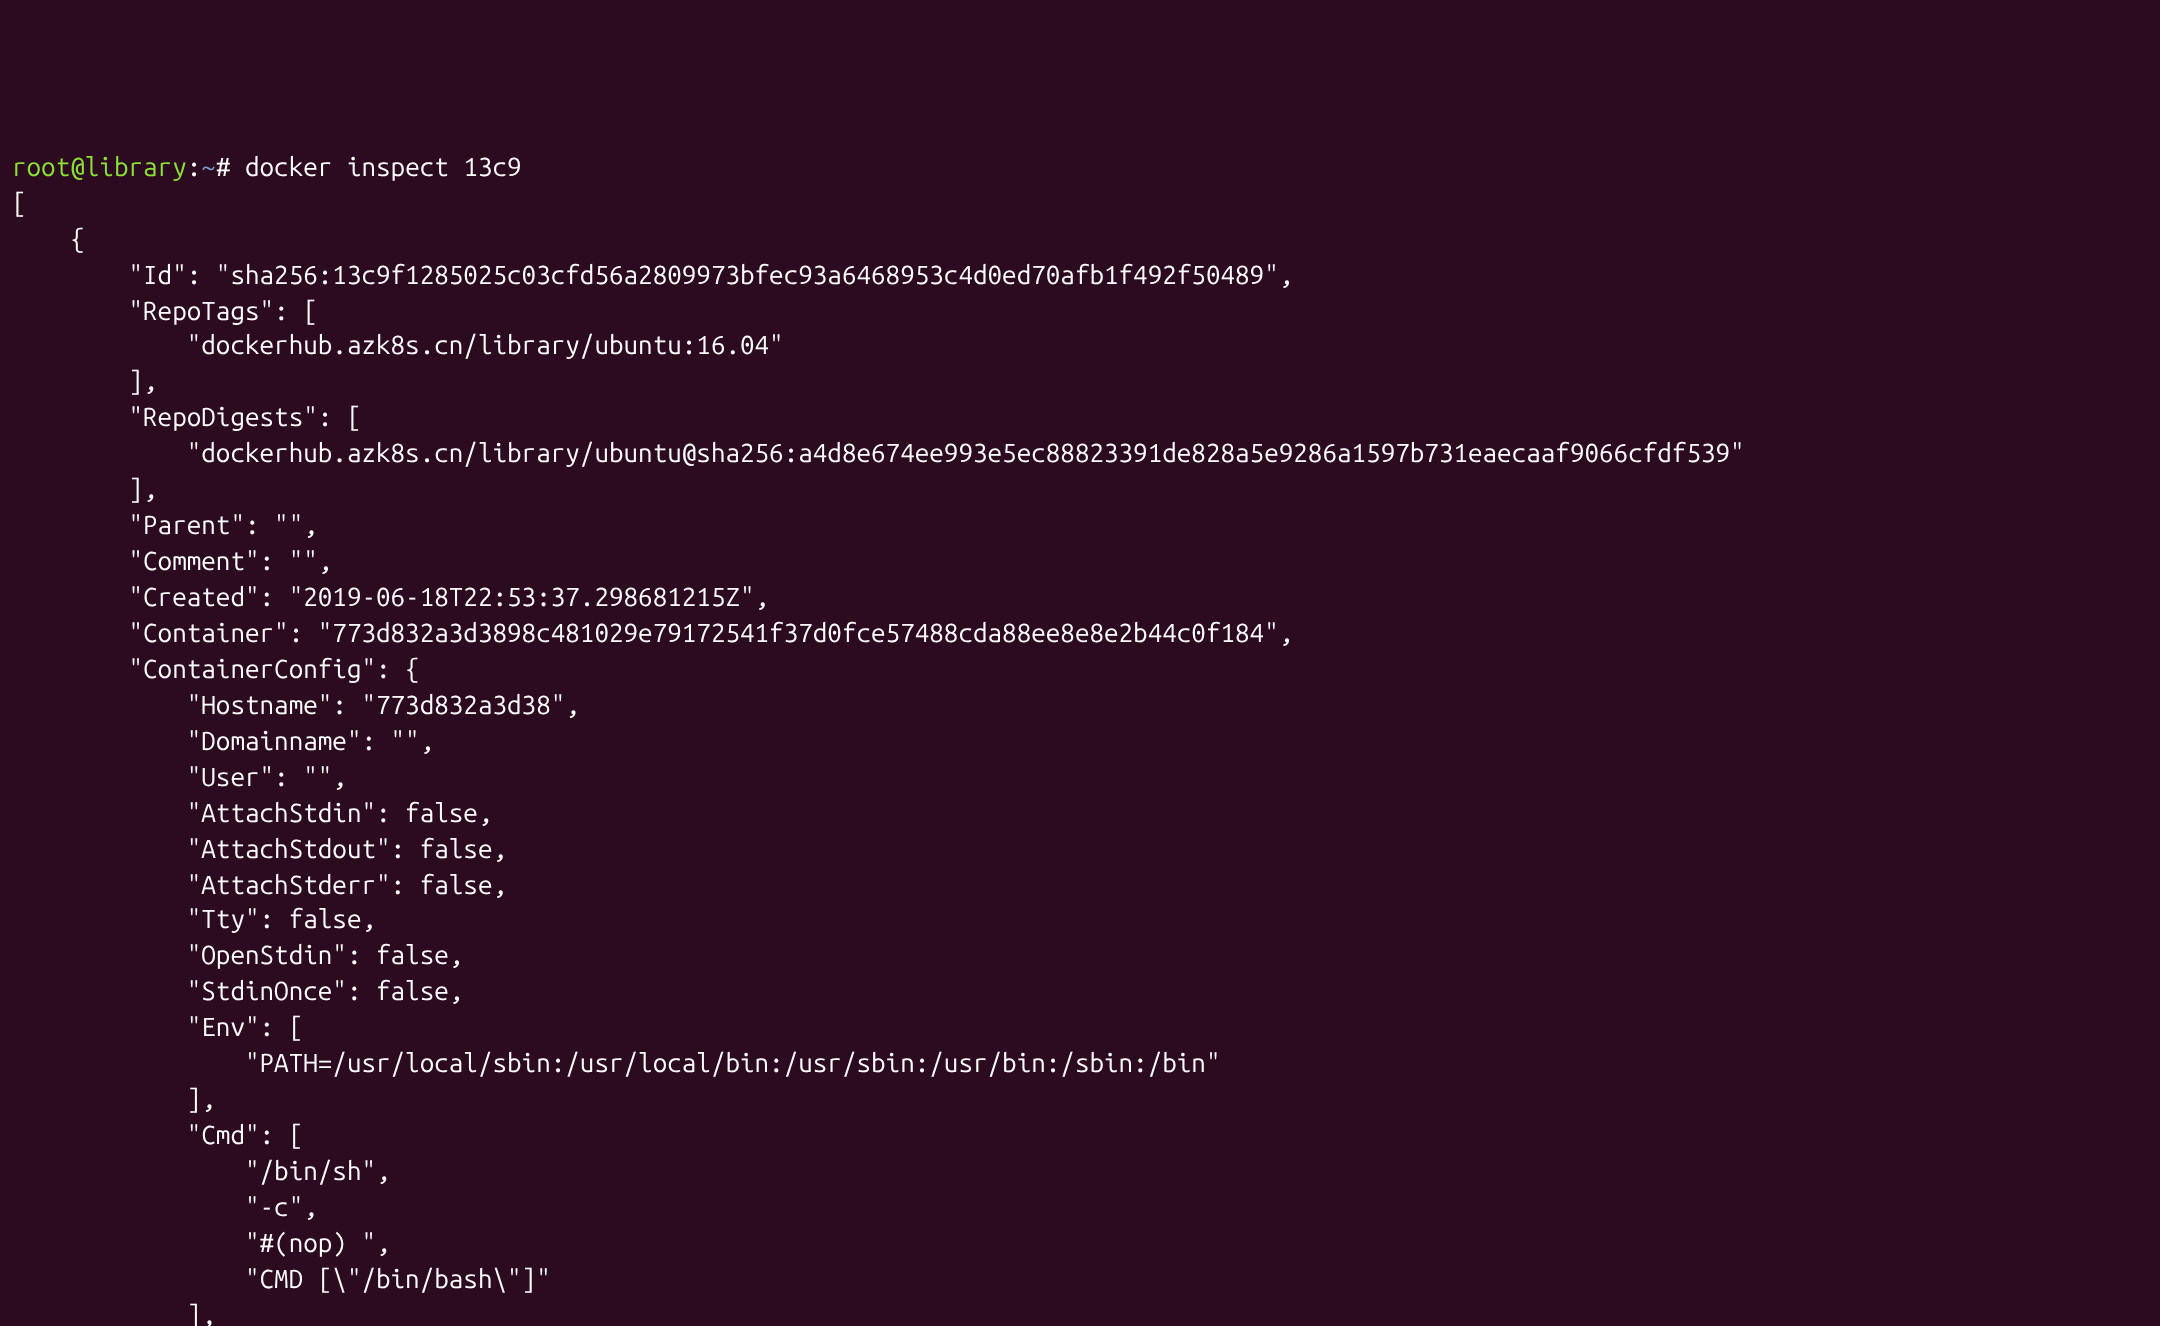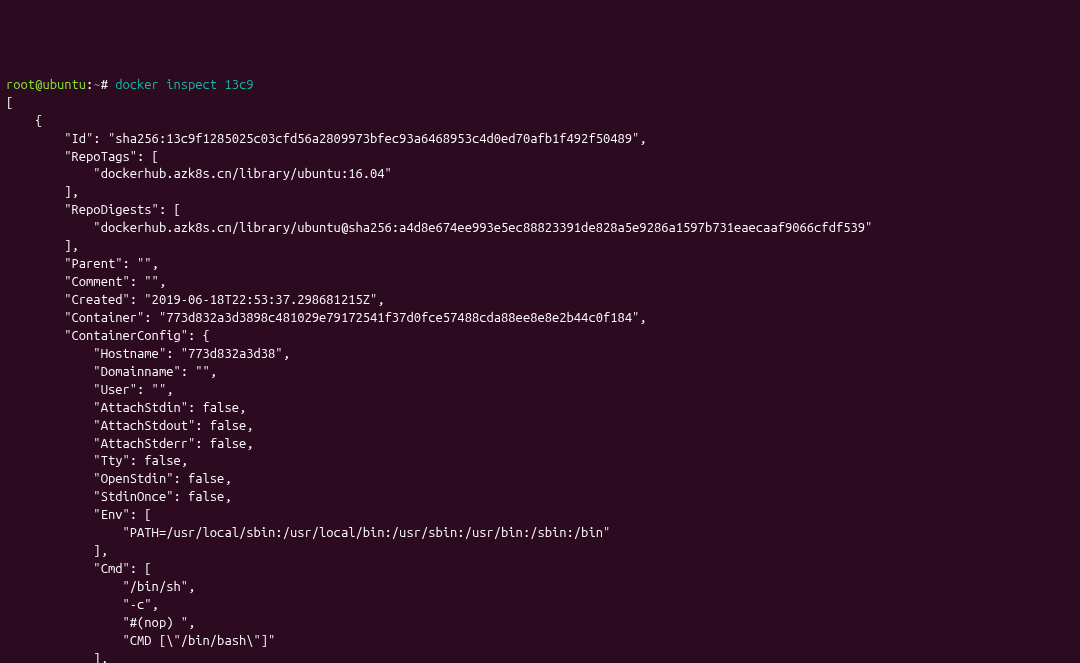--- a/index.html
+++ b/index.html
@@ -26,32 +26,32 @@
     .prompt-user {
       color: #8ae234;
     }
     .prompt-path {
       color: #729fcf;
     }
     .prompt-sep {
       color: #ffffff;
     }
     .cmd {
-      color: #14b8a6;
+      color: #ffffff;
     }
     .json-line {
       color: #ffffff;
     }
   </style>
 </head>
 <body>
 
 
 
-<div class="terminal"><span class="prompt-user">root@ubuntu</span><span class="prompt-sep">:</span><span class="prompt-path">~</span><span class="prompt-sep"># </span><span class="cmd">docker inspect 13c9</span>
+<div class="terminal"><span class="prompt-user">root@library</span><span class="prompt-sep">:</span><span class="prompt-path">~</span><span class="prompt-sep"># </span><span class="cmd">docker inspect 13c9</span>
 <span class="json-line">[</span>
 <span class="json-line">    {</span>
 <span class="json-line">        "Id": "sha256:13c9f1285025c03cfd56a2809973bfec93a6468953c4d0ed70afb1f492f50489",</span>
 <span class="json-line">        "RepoTags": [</span>
 <span class="json-line">            "dockerhub.azk8s.cn/library/ubuntu:16.04"</span>
 <span class="json-line">        ],</span>
 <span class="json-line">        "RepoDigests": [</span>
 <span class="json-line">            "dockerhub.azk8s.cn/library/ubuntu@sha256:a4d8e674ee993e5ec88823391de828a5e9286a1597b731eaecaaf9066cfdf539"</span>
 <span class="json-line">        ],</span>
 <span class="json-line">        "Parent": "",</span>

